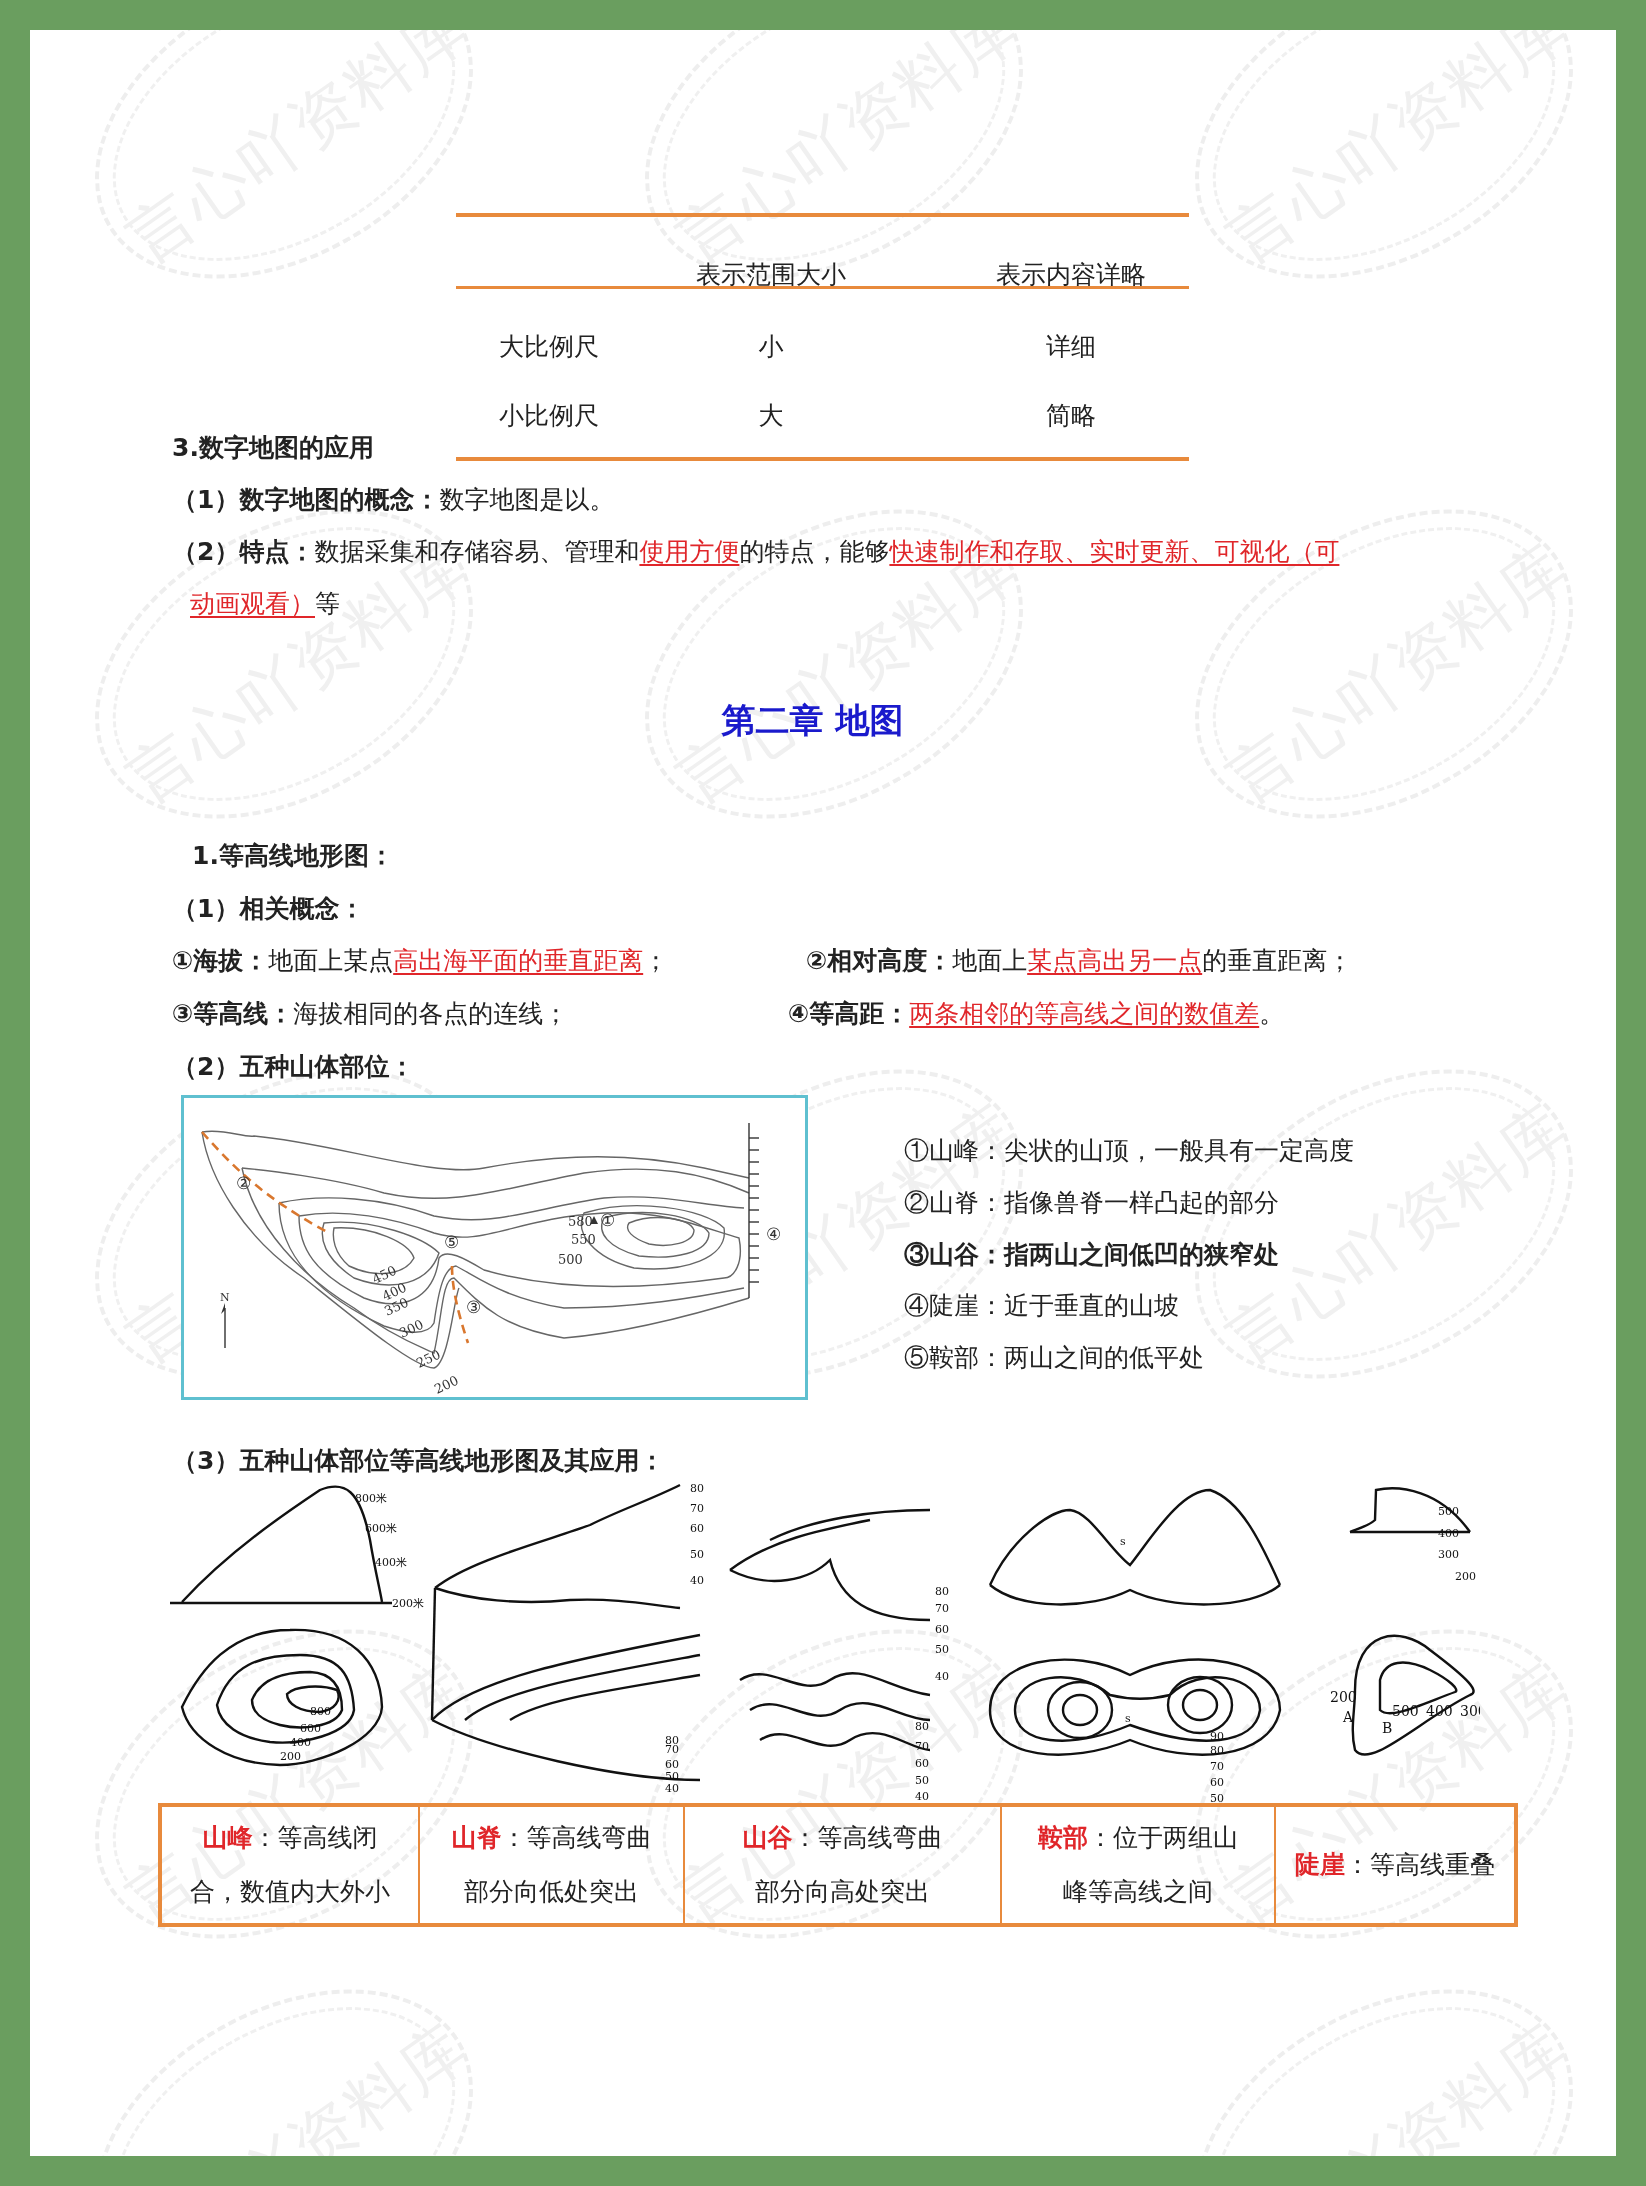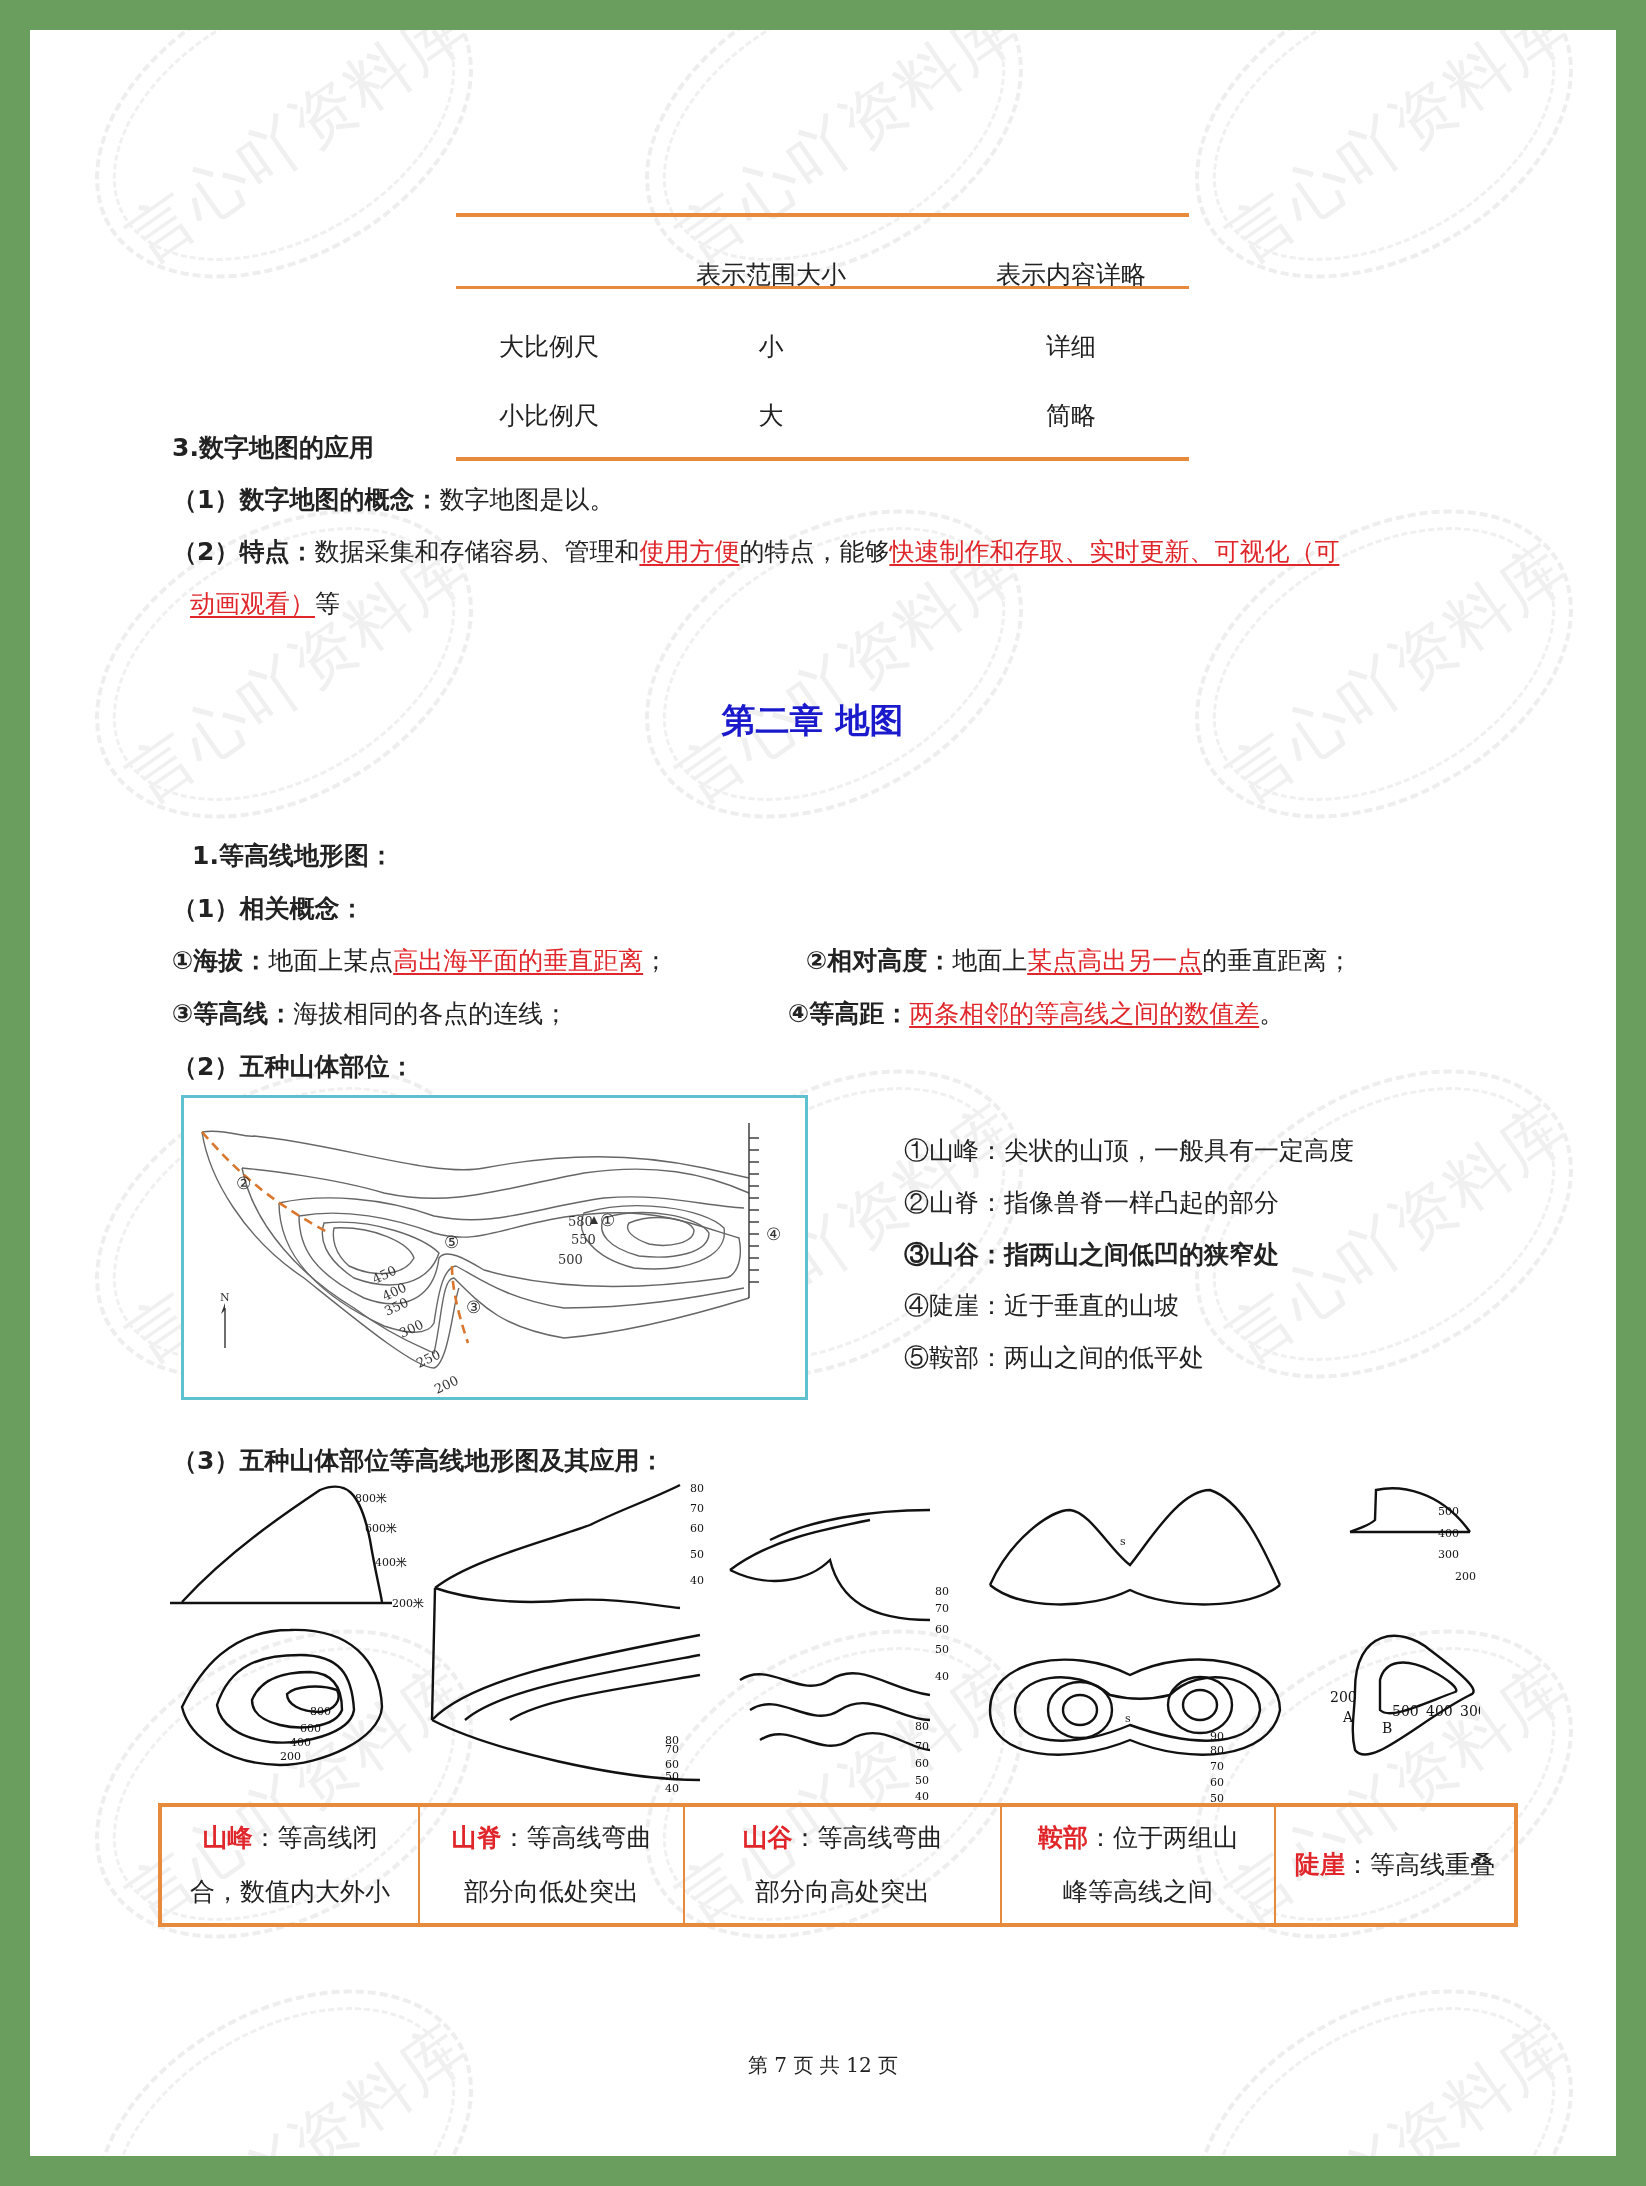--- a/index.html
+++ b/index.html
@@ -290,14 +290,13 @@
       <div><span class="term">山谷</span><span>：等高线弯曲</span><br><span>部分向高处突出</span></div>
     </div>
     <div class="concept-cell" style="width:274px;">
       <div><span class="term">鞍部</span><span>：位于两组山</span><br><span>峰等高线之间</span></div>
     </div>
     <div class="concept-cell" style="flex:1;">
       <div><span class="term">陡崖</span><span>：等高线重叠</span></div>
     </div>
   </div>
 
-  <div class="abs" style="left:0;width:1586px;text-align:center;top:2022px;font-size:20px;">第 7 页 共 12 页</div>
 </div>
 
 </body></html>

